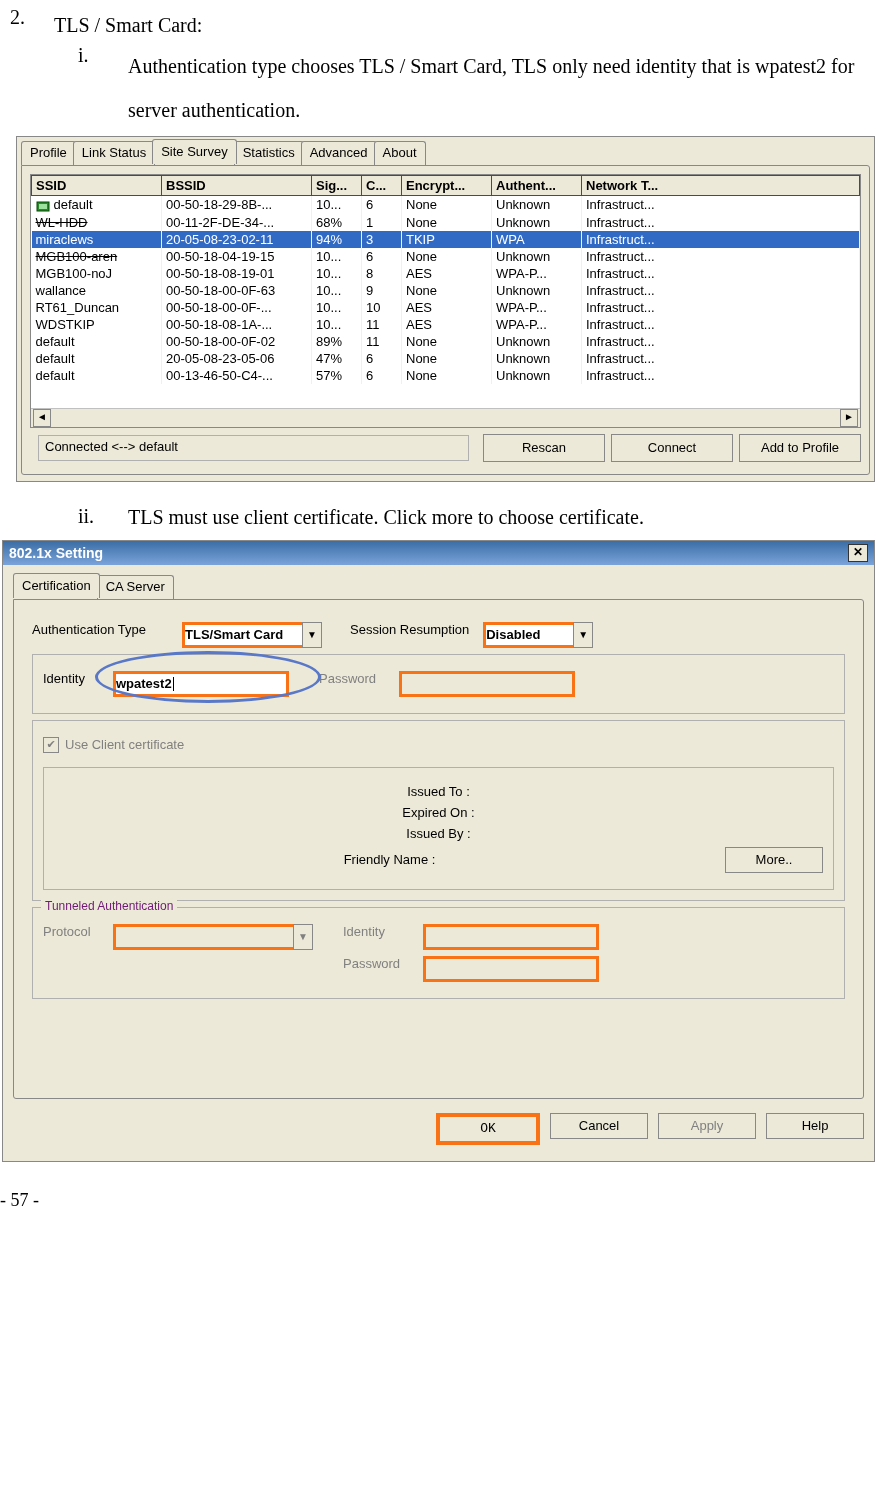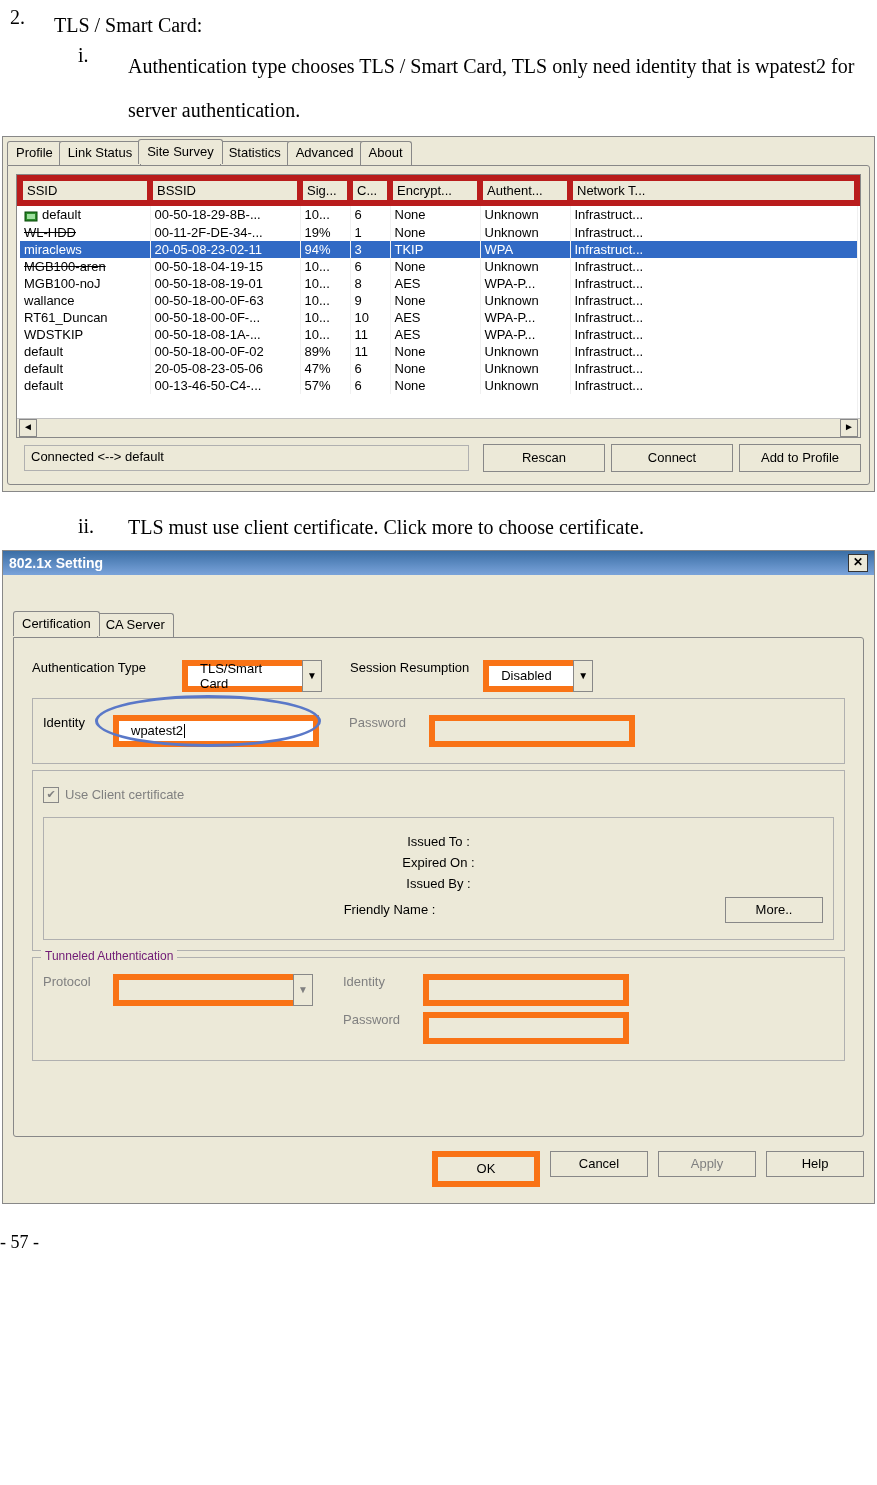--- a/index.html
+++ b/index.html
@@ -11,49 +11,49 @@
     width: 877px;
   }
   .page-pad { padding: 6px 10px 0 10px; }
   .list-line { display: flex; }
   .num-col { width: 44px; flex: none; }
   .roman-col { width: 50px; flex: none; padding-left: 24px; }
   .body-col { flex: 1; line-height: 1.9; }
   .double { line-height: 2.2; }
 
   .ui-font { font-family: Tahoma, Arial, sans-serif; font-size: 13px; color:#000; }
-  .panel-outer { border:1px solid #888; background:#ece9d8; margin: 4px 2px 0 2px; }
+  .panel-outer { border:1px solid #888; background:#ece9d8; margin: 4px 2px 0 16px; }
   .tabbar { position:relative; height:26px; margin:2px 4px 0 4px; }
   .tab {
     display:inline-block; padding:3px 8px 5px 8px; margin-right:-3px;
     border:1px solid #888; border-bottom:none; border-radius:3px 3px 0 0;
     background:#ece9d8; position:relative; top:1px; cursor:default;
   }
   .tab.active { background:#ece9d8; z-index:2; padding-top:4px; top:0; }
   .tab-body { position:relative; border:1px solid #888; background:#ece9d8; margin:0 4px 6px 4px; padding:12px; border-radius:0 3px 3px 3px; }
   .group { border:1px solid #b0b0b0; background:#ece9d8; margin:6px 0; padding:10px; position:relative; }
   .grp-title { position:absolute; top:-9px; left:8px; background:#ece9d8; padding:0 4px; color:#701a75; font-size:12px;}
   .disabled { color:#808080; }
 
   table.grid { width:100%; border-collapse:collapse; background:#fff; table-layout:fixed; }
-  table.grid th { background:#ece9d8; border:6px solid #b91c1c; font-weight:normal; text-align:left; padding:2px 4px; white-space:nowrap; overflow:hidden; }
+  table.grid th { background:#ece9d8; border:1px solid #b91c1c; font-weight:bold; text-align:left; padding:2px 4px; white-space:nowrap; overflow:hidden; }
   table.grid td { border-right:1px solid #f0f0f0; padding:1px 4px; white-space:nowrap; overflow:hidden; }
   tr.sel td, tr.sel { background:#316ac5; color:#fff; }
   tr.strike .ssid-text { text-decoration: line-through; }
   .grid-wrap { border:1px solid #888; margin:2px; background:#fff; }
   .hscroll { border-top:1px solid #c0c0c0; height:18px; background:#ece9d8; display:flex; align-items:center; justify-content:space-between; padding:0 2px;}
   .arrowbtn { width:16px; height:16px; border:1px solid #888; background:#ece9d8; font-size:10px; text-align:center; line-height:14px;}
   .btnrow { display:flex; align-items:center; gap:0; margin:6px 2px;padding-left:8px;}
   .statusbox { flex:1; border:1px solid #b0b0b0; background:#ece9d8; padding:3px 6px; margin-right:8px; height:18px;}
   .winbtn { min-width:120px; height:26px; border:1px solid #888; background:#ece9d8; margin-left:6px; display:flex; align-items:center; justify-content:center; cursor:default;}
   .winbtn2 { min-width:96px; height:24px; border:1px solid #888; background:#ece9d8; display:flex; align-items:center; justify-content:center; cursor:default;}
   .dlg { border:1px solid #888; background:#ece9d8; margin:4px 2px 0 2px;}
   .titlebar { background: linear-gradient(#3a6ea5,#7aa3da); color:#fff; font-weight:bold; padding:3px 6px; display:flex; justify-content:space-between; align-items:center; font-family: Tahoma, Arial, sans-serif; font-size:14px;}
   .closebtn { width:18px; height:16px; background:#ece9d8; color:#000; border:1px solid #333; text-align:center; line-height:14px; font-size:12px;}
-  .field { border:6px solid #f97316; background:#fff; height:20px; padding:0 12px; display:flex; align-items:center;}
+  .field { border:3px solid #f97316; background:#fff; height:20px; padding:0 0; display:flex; align-items:center;font-weight:bold;}
   .field.disabled-bg { background:#ece9d8; }
   .combo { display:flex; }
   .combo .field{ border-right:none;}
   .combo-btn{ width:18px; border:1px solid #888; background:#ece9d8; display:flex; align-items:center; justify-content:center; font-size:10px;}
   .row { display:flex; align-items:flex-start; margin:6px 0; }
   .lbl { width:150px; }
   .checkbox { width:14px; height:14px; border:1px solid #888; background:#ece9d8; margin-right:6px; display:inline-flex; align-items:center; justify-content:center; font-size:11px; color:#808080;}
   .oval { position:absolute; border:3px solid #5a78c8; border-radius:50%; pointer-events:none;}
   .cert-line { margin:6px 0;text-align:center;}
   .page-num { text-align:left; margin:28px 0; font-family:"Times New Roman",serif; font-size:18px;}
@@ -109,21 +109,21 @@
               <td>00-50-18-29-8B-...</td>
               <td>10...</td>
               <td>6</td>
               <td>None</td>
               <td>Unknown</td>
               <td>Infrastruct...</td>
             </tr>
             <tr class="strike">
               <td><span class="ssid-text">WL-HDD</span></td>
               <td>00-11-2F-DE-34-...</td>
-              <td>19%</td>
+              <td>68%</td>
               <td>1</td>
               <td>None</td>
               <td>Unknown</td>
               <td>Infrastruct...</td>
             </tr>
             <tr class="sel">
               <td><span class="ssid-text">miraclews</span></td>
               <td>20-05-08-23-02-11</td>
               <td>94%</td>
               <td>3</td>
@@ -230,21 +230,21 @@
     <div class="roman-col">ii.</div>
     <div class="body-col">TLS must use client certificate. Click more to choose certificate.</div>
   </div>
 </div>
 
 <div class="dlg ui-font">
   <div class="titlebar">
     <span>802.1x Setting</span>
     <div class="closebtn">✕</div>
   </div>
-  <div style="padding:6px;margin-top:28px;">
+  <div style="padding:6px;">
     <div class="tabbar" id="dlg-tabs"><span class="tab active">Certification</span><span class="tab">CA Server</span></div>
     <div class="tab-body" style="padding:16px 18px 12px 18px; min-height:470px;">
 
       <div class="row">
         <div class="lbl">Authentication Type</div>
         <div class="combo" style="width:140px;">
           <div class="field" style="flex:1;">TLS/Smart Card</div>
           <div class="combo-btn">▼</div>
         </div>
         <div style="width:28px;"></div>
@@ -299,21 +299,21 @@
         </div>
         <div class="row disabled">
           <div style="width:300px;"></div>
           <div style="width:80px;">Password</div>
           <div class="field disabled-bg" style="width:170px;"></div>
         </div>
       </div>
 
     </div>
     <div style="display:flex; justify-content:flex-end; gap:10px; padding:8px 4px 10px 4px;">
-      <div class="winbtn2" style="border:6px solid #f97316;">OK</div>
+      <div class="winbtn2" style="border:4px solid #f97316;font-family:Liberation Mono, monospace;">OK</div>
       <div class="winbtn2">Cancel</div>
       <div class="winbtn2 disabled">Apply</div>
       <div class="winbtn2">Help</div>
     </div>
   </div>
 </div>
 
 <div class="page-num">- 57 -</div>
 
 </body></html>

